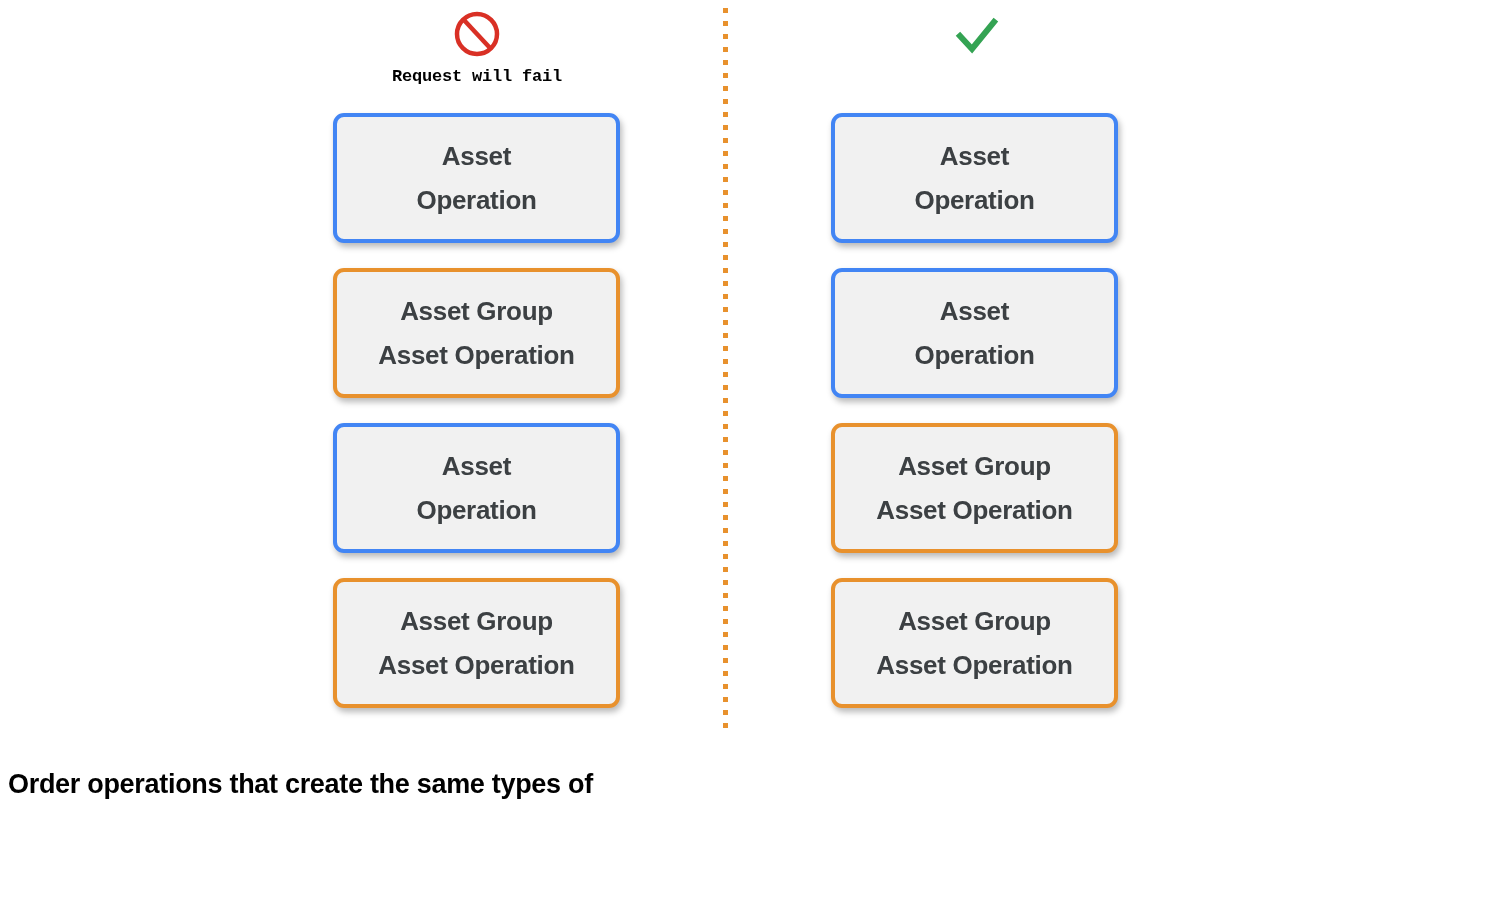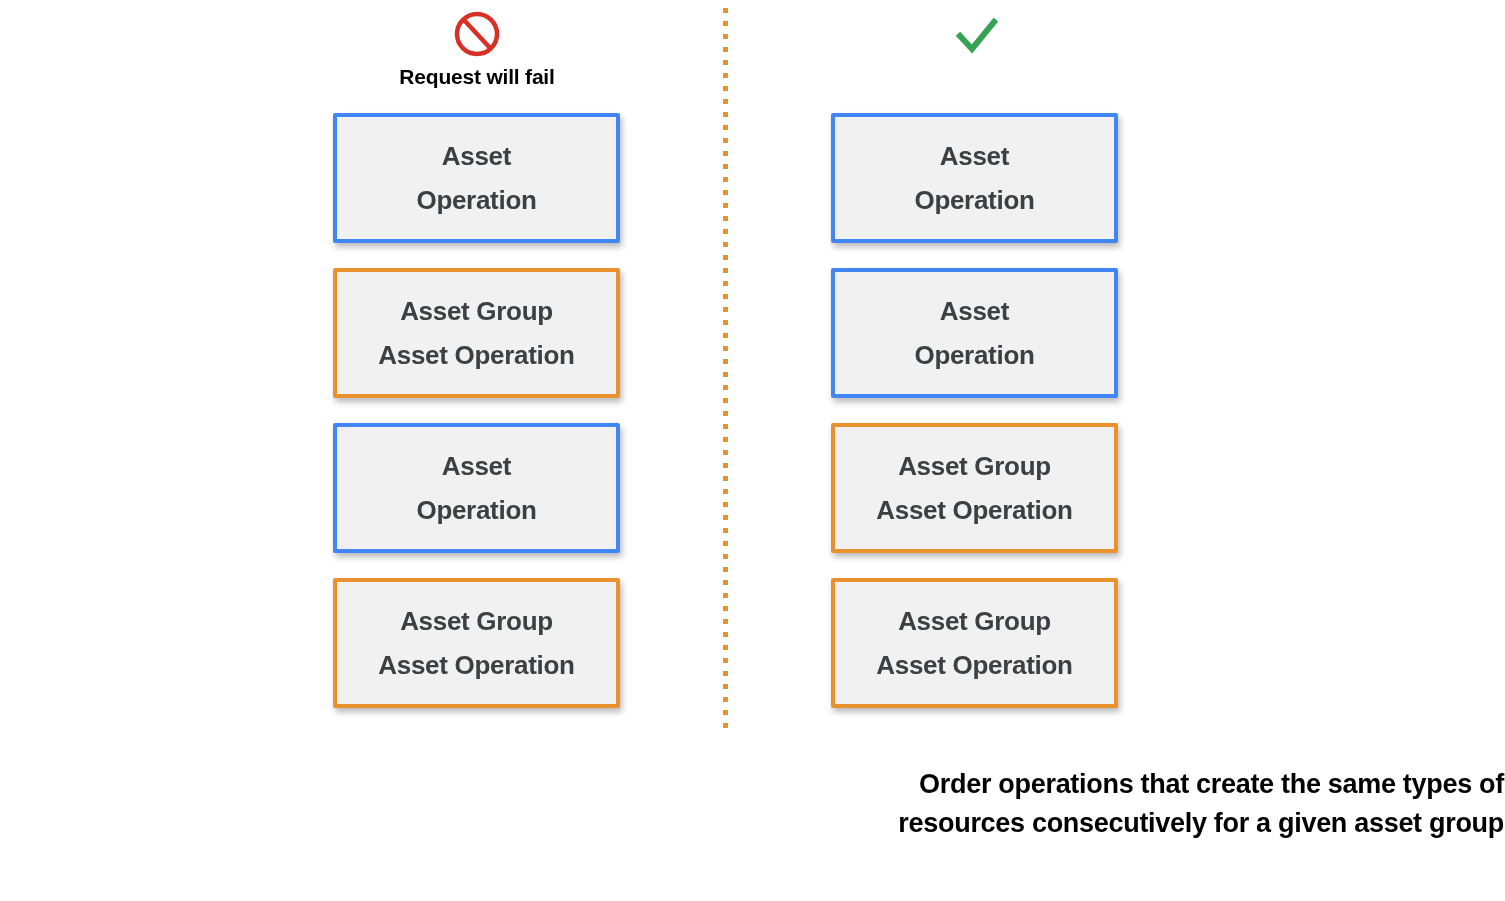--- a/index.html
+++ b/index.html
@@ -56,40 +56,41 @@
     text-align: center;
   }
   .status-icon {
     display: block;
     margin: 0 auto 4px auto;
     height: 52px;
     width: 60px;
   }
   .col-header-label {
     display: block;
-    font-size: 21px;
+    font-size: 17px;
     font-weight: bold;
     color: #000000;
     letter-spacing: -0.2px;
     line-height: 26px;
     white-space: nowrap;
+    font-family: Liberation Mono, monospace;
   }
 
   
   .box-stack {
     position: absolute;
     top: 113px;
     left: 6px;
   }
   .op-box {
     box-sizing: border-box;
     width: 287px;
     height: 130px;
     margin-bottom: 25px;
-    border-radius: 2px;
+    border-radius: 11px;
     border-style: solid;
     border-width: 4px;
     background: #f1f1f1;
     box-shadow: 2px 4px 6px rgba(0,0,0,0.28);
     display: flex;
     flex-direction: column;
     align-items: center;
     justify-content: center;
     text-align: center;
     gap: 8px;
@@ -106,23 +107,24 @@
     color: #3c4043;
     line-height: 36px;
     letter-spacing: -0.3px;
     white-space: nowrap;
   }
 
   
   .caption {
     position: absolute;
     left: 0;
-    right: 1px;
+    right: 16px;
     top: 765px;
-    text-align: right;
+    text-align: left;
+    padding-left: 8px;
   }
   .caption-line {
     display: block;
     font-size: 27px;
     font-weight: bold;
     color: #000000;
     line-height: 39px;
     letter-spacing: -0.3px;
   }
 </style>
@@ -196,16 +198,15 @@
       <div class="op-box orange">
         <span class="op-line">Asset Group</span>
         <span class="op-line">Asset Operation</span>
       </div>
 
     </div>
   </div>
 
   <div class="caption">
     <span class="caption-line">Order operations that create the same types of</span>
-    <span class="caption-line">resources consecutively for a given asset group</span>
   </div>
 
 </div>
 
 </body></html>

